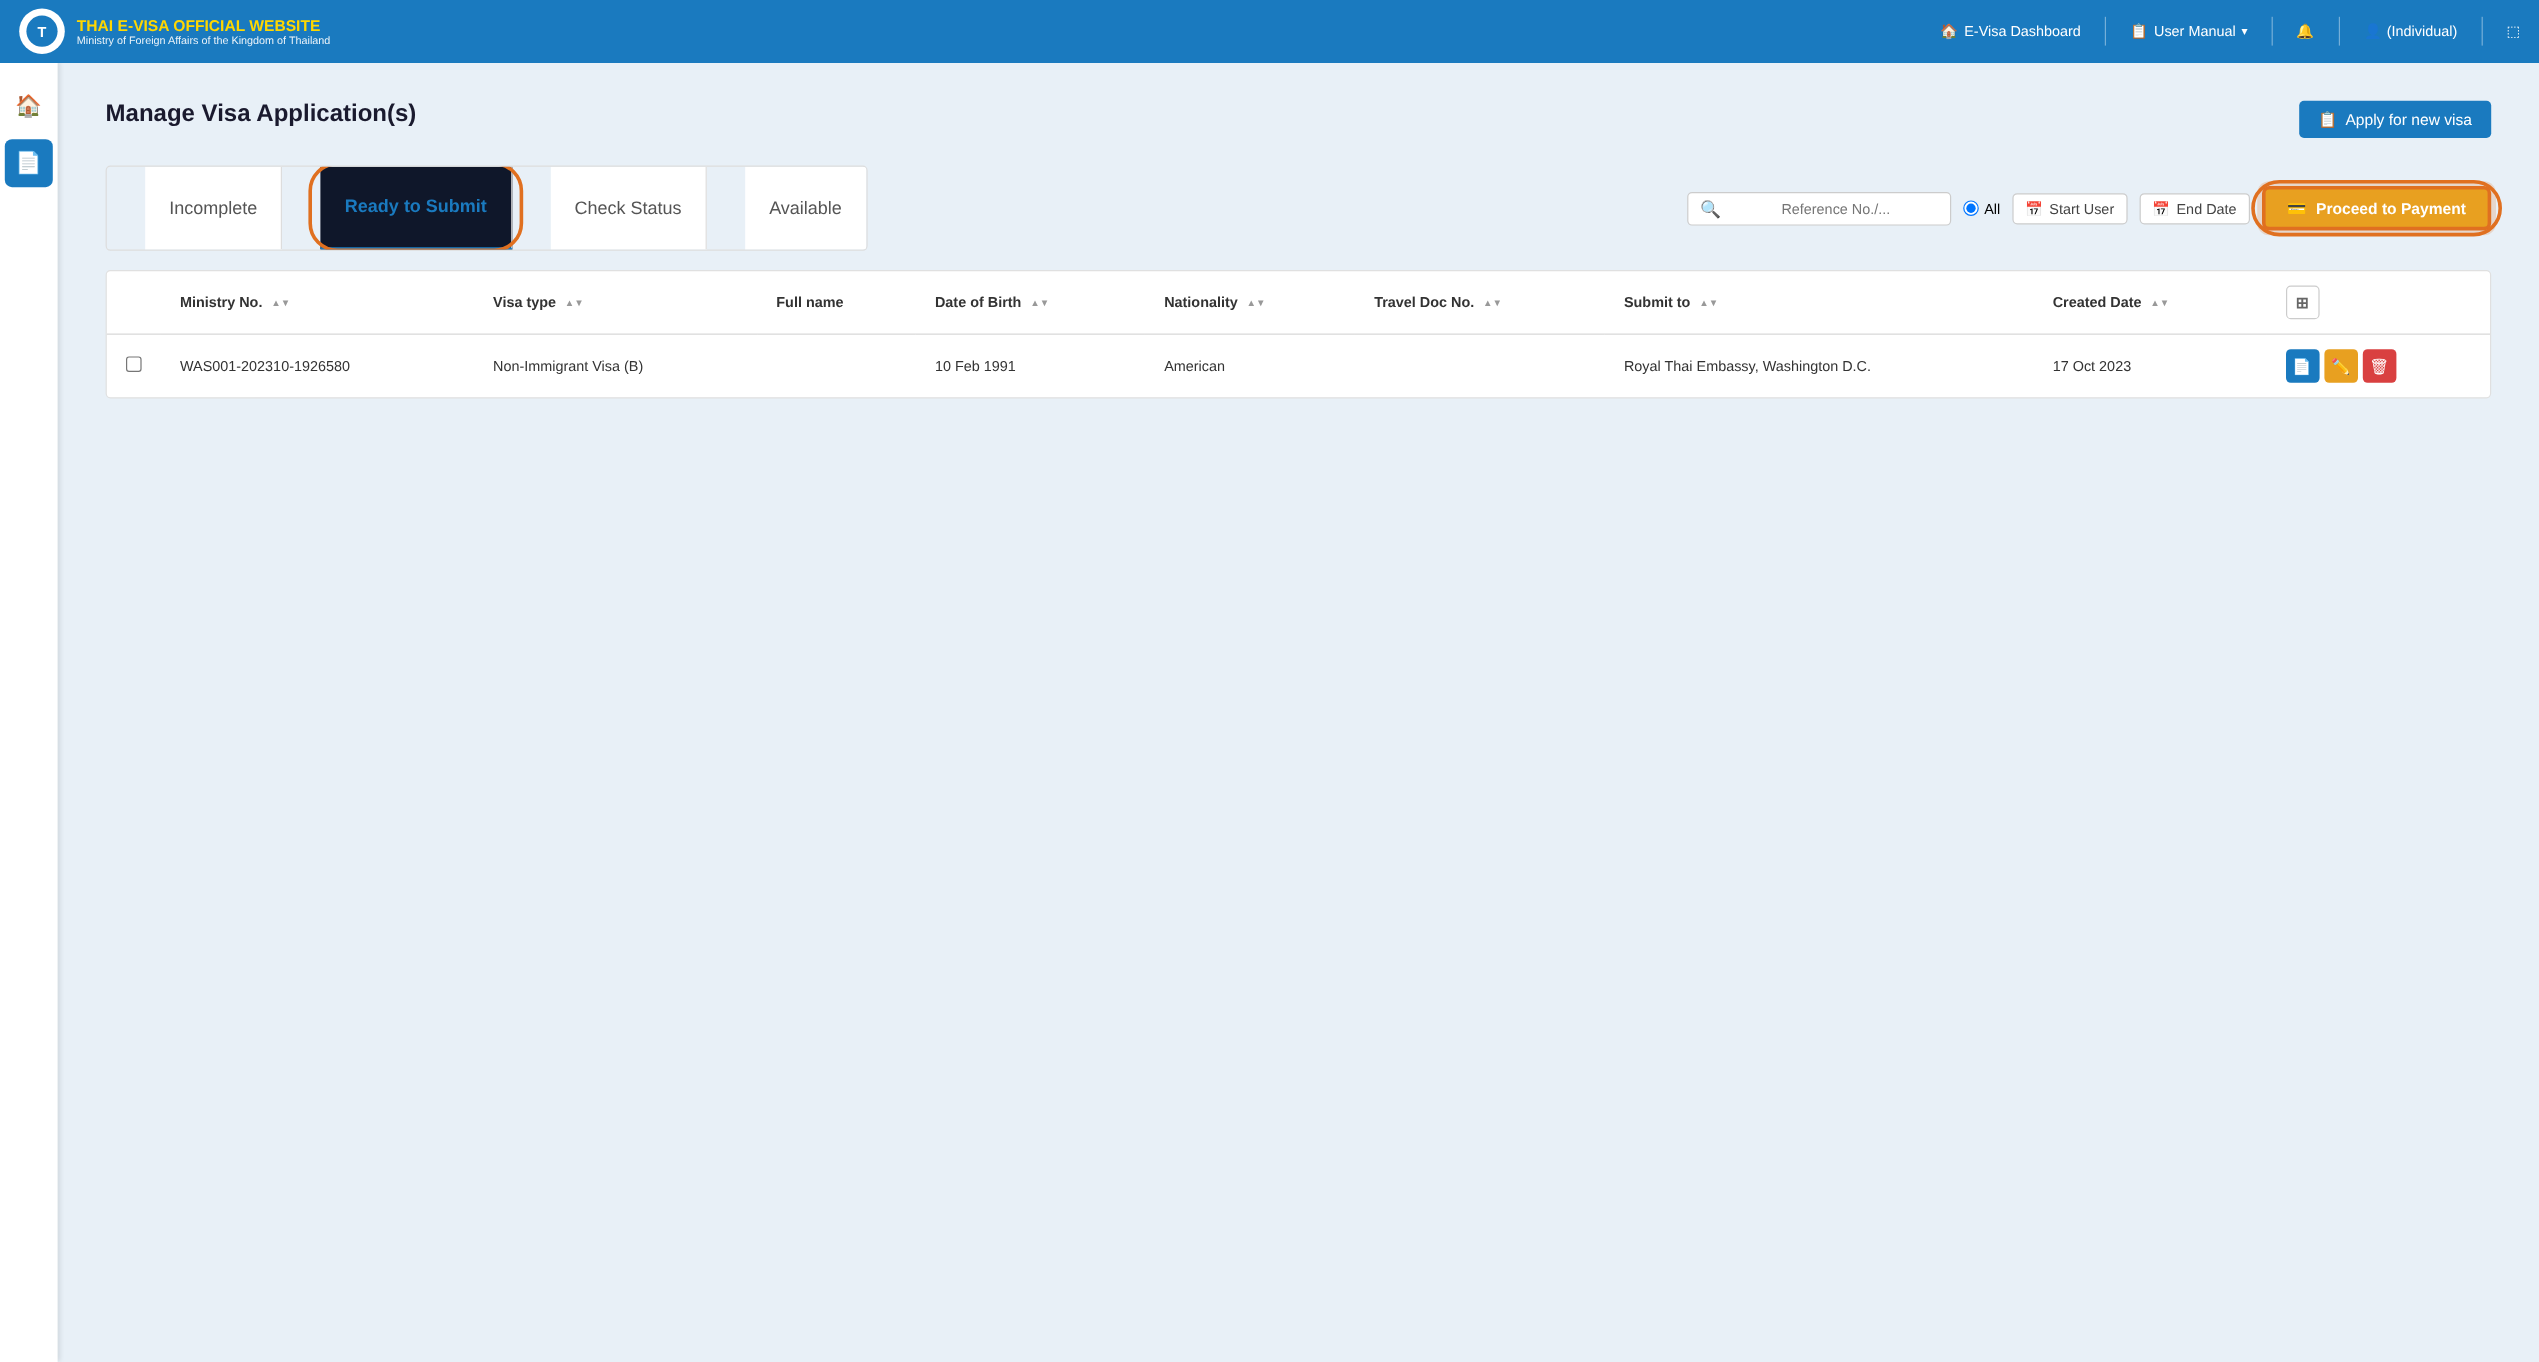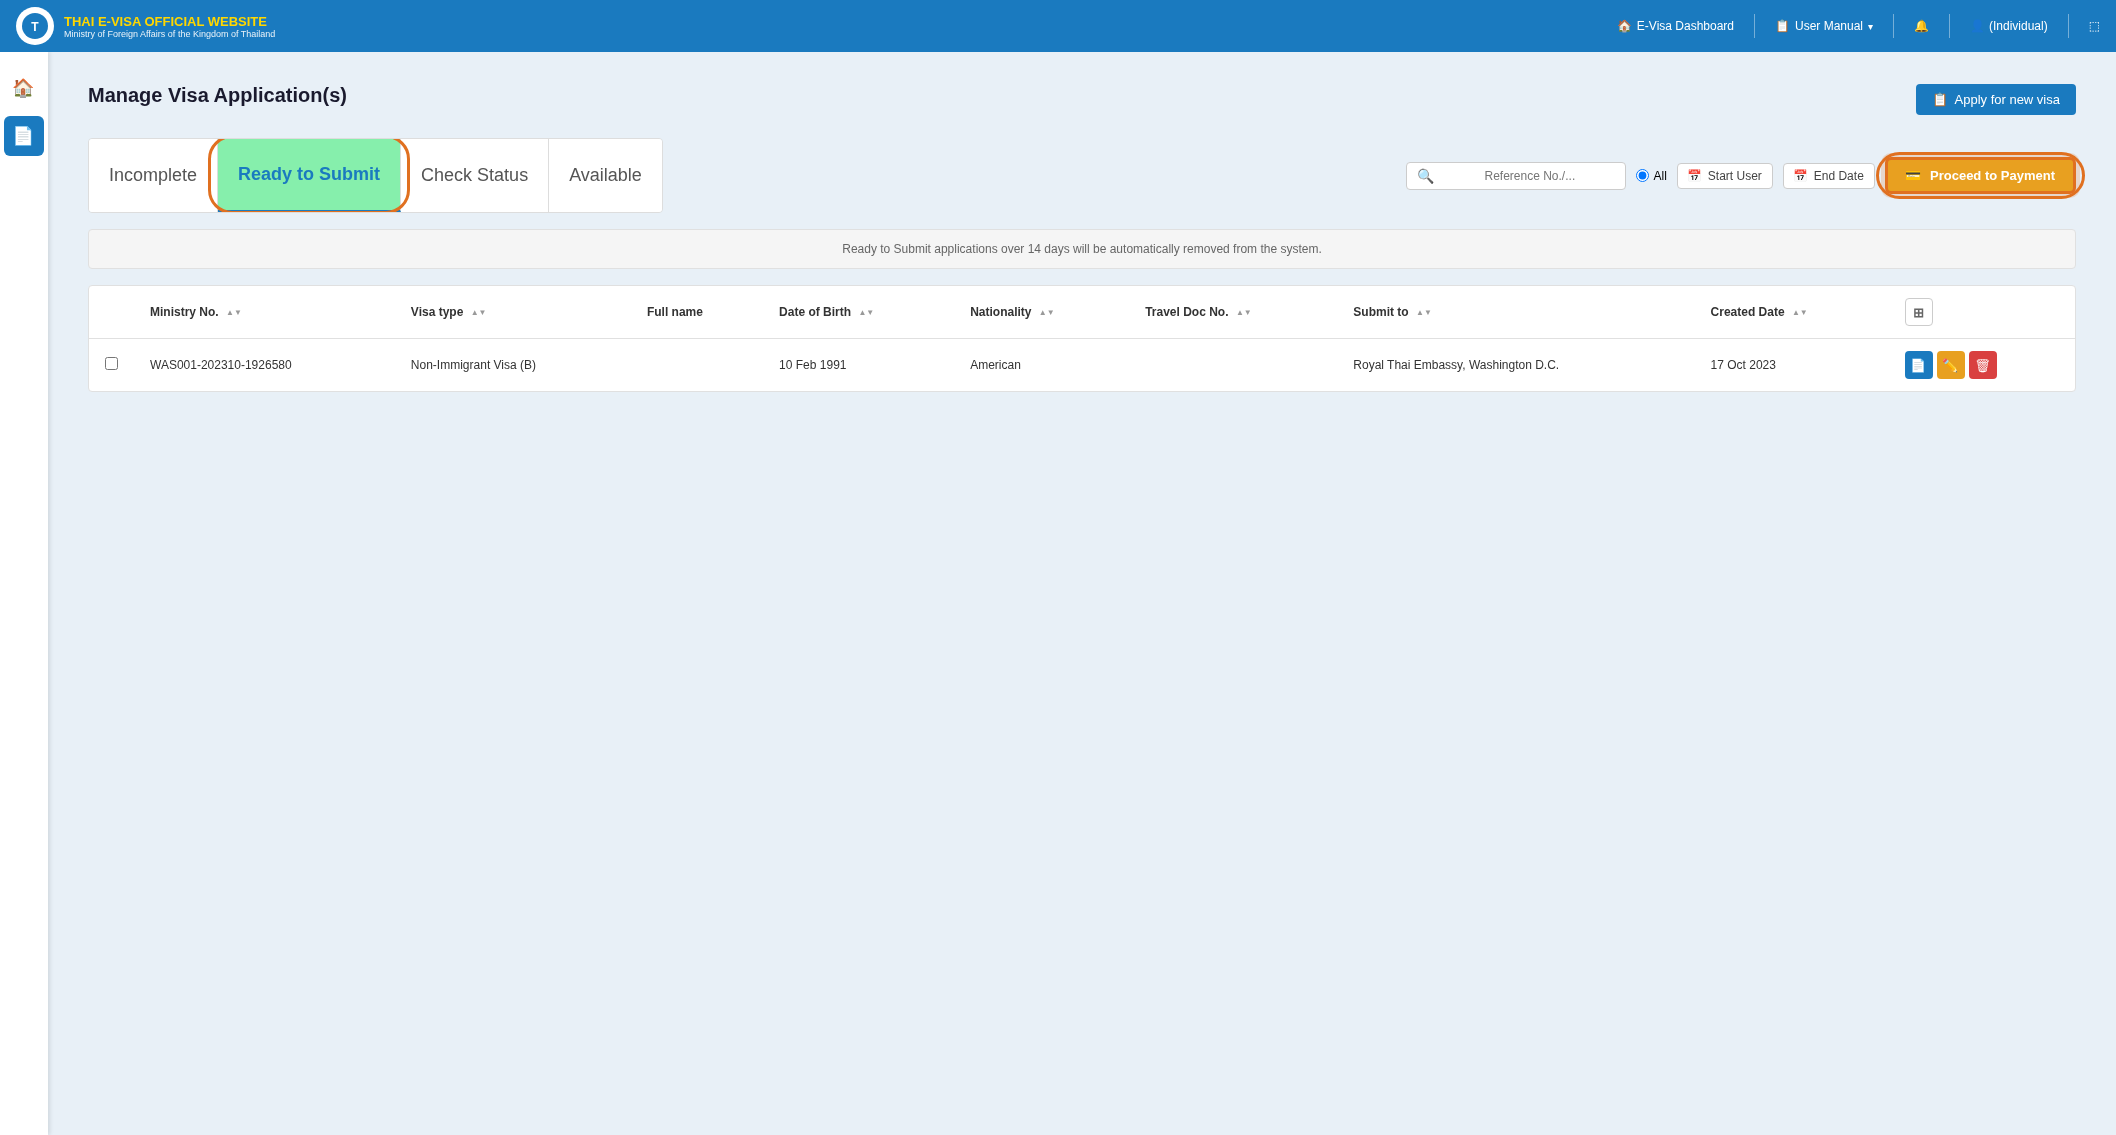--- a/index.html
+++ b/index.html
@@ -119,30 +119,31 @@
     }
     .tabs {
       display: flex;
       gap: 0;
       border: 1px solid #ddd;
       border-radius: 4px;
       overflow: hidden;
     }
     .tab {
       padding: 25px 20px;
-      font-size: 18px;
+      font-size: 15px;
       cursor: pointer;
       background: white;
       border: none;
       border-right: 1px solid #ddd;
       color: #555;
+      margin-left: 32px;
     }
     .tab:last-child { border-right: none; }
     .tab.active {
-      background: #86efac;
+      background: #0f172a;
       color: #1a7abf;
       font-weight: 600;
       border-bottom: 2px solid #1a7abf;
     }
     .tab-ready-to-submit {
       position: relative;
     }
     .tab-ready-to-submit::after {
       content: '';
       position: absolute;
@@ -387,23 +388,20 @@
         <span>📅</span>
         <span>End Date</span>
       </div>
       <button class="proceed-btn">
         <span>💳</span>
         <span>Proceed to Payment</span>
       </button>
     </div>
   </div>
 
-  <div class="notice-bar">
-    <span>Ready to Submit applications over 14 days will be automatically removed from the system.</span>
-  </div>
 
   <div class="table-wrap">
     <table>
       <thead>
         <tr>
           <th class="checkbox-cell"></th>
           <th>
             <span>Ministry No.</span>
             <span class="sort-arrows">▲▼</span>
           </th>

